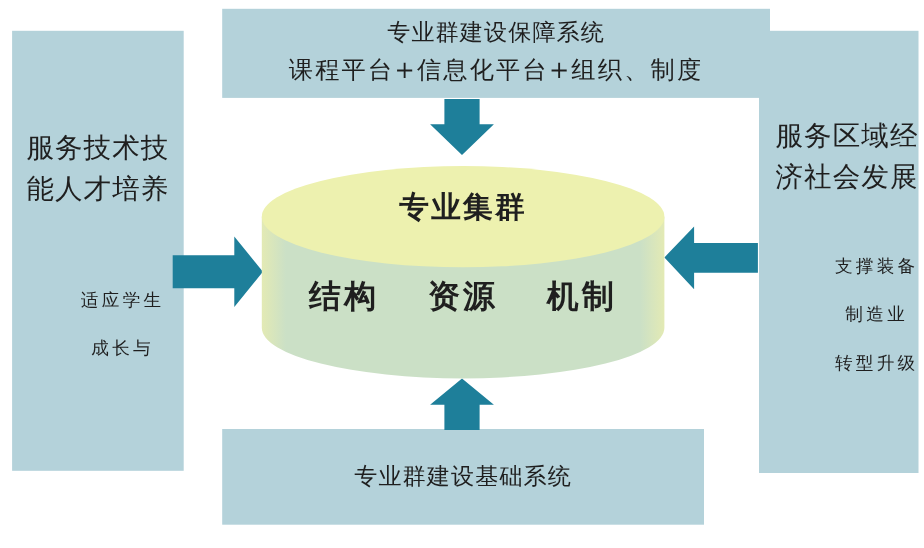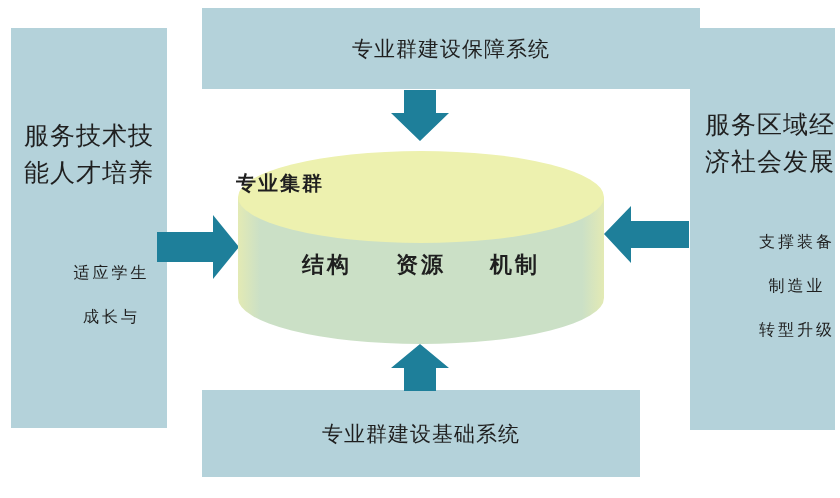--- a/index.html
+++ b/index.html
@@ -33,36 +33,37 @@
   .side-title{
     font-size:25px;line-height:37px;letter-spacing:1px;
   }
   .side-kai{
     font-family:"DejaVu Serif", serif;
     font-size:16px;line-height:44px;letter-spacing:3px;margin-left:45px;
   }
   .cyl-svg{position:absolute;left:236px;top:150px;}
   .cyl-top-label{
     position:absolute;left:236px;top:170px;width:370px;
-    font-size:20px;font-weight:bold;letter-spacing:2px;
+    text-align:center;font-size:27px;font-weight:bold;letter-spacing:2px;
   }
   .cyl-body-label{
     position:absolute;left:236px;top:250px;width:370px;
     display:flex;justify-content:center;gap:44px;
-    font-size:22px;font-weight:bold;letter-spacing:3px;
+    font-size:29px;font-weight:bold;letter-spacing:3px;
   }
   .arrow-layer{position:absolute;left:0;top:0;width:840px;height:498px;}
 </style>
 </head>
 <body>
 
 <div class="canvas">
 
   <div class="box box-top">
     <div class="h-title">专业群建设保障系统</div>
+    <div class="kai">课程平台+信息化平台+组织、制度</div>
   </div>
 
   <div class="box box-bottom">
     <div class="h-title">专业群建设基础系统</div>
   </div>
 
   <div class="box box-left">
     <div>
       <div class="side-title">服务技术技</div>
       <div class="side-title">能人才培养</div>

